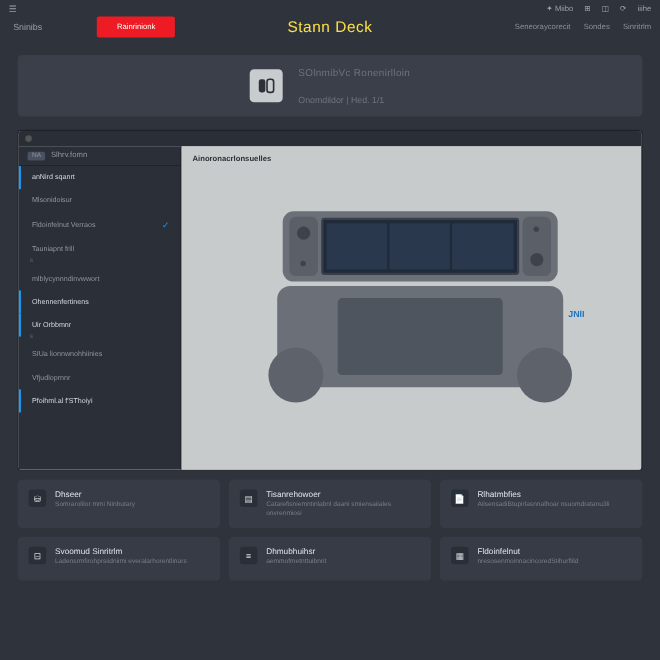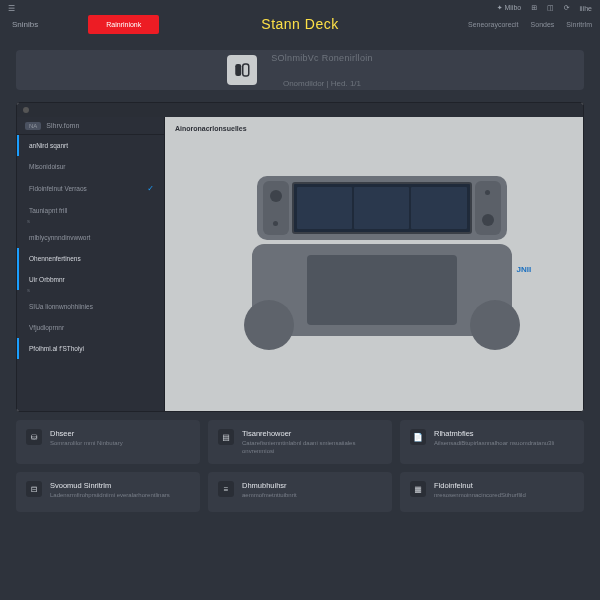--- a/index.html
+++ b/index.html
@@ -9,25 +9,25 @@
 .topbar-right { display:flex; gap:10px; align-items:center; font-size:7px; color:#9aa0aa; }
 .topbar-right span { cursor:pointer; }
 
 .header { display:flex; align-items:center; padding:4px 8px 22px 8px; height:34px; }
 .nav-left { display:flex; align-items:center; gap:8px; }
 .nav-tab { font-size:8px; color:#9aa0aa; padding:2px 4px; }
 .cta-btn { background:#ed1c24; color:#fff; font-size:7px; padding:6px 18px; border:none; border-radius:2px; margin-left:46px; cursor:pointer; }
 .page-title { position:absolute; left:50%; transform:translateX(-50%); font-size:14px; color:#fde047; letter-spacing:0.5px; }
 .header-right { margin-left:auto; display:flex; gap:12px; font-size:7px; color:#8a909a; }
 
-.banner { margin:0 16px; height:40px; background:#3a3f4a; border-radius:4px; display:flex; align-items:center; justify-content:center; gap:14px; }
+.banner { margin:0 16px; height:56px; background:#3a3f4a; border-radius:4px; display:flex; align-items:center; justify-content:center; gap:14px; }
 .banner-icon { width:30px; height:30px; background:#c9ccce; border-radius:4px; display:flex; align-items:center; justify-content:center; }
 .banner-icon svg { width:18px; height:18px; }
 .banner-text .line1 { font-size:9px; color:#6e747d; letter-spacing:0.3px; }
-.banner-text .line2 { font-size:8px; color:#6e747d; margin-top:16px;text-align:center; }
+.banner-text .line2 { font-size:8px; color:#6e747d; margin-top:16px; }
 
 .main-panel { margin:12px 16px 8px 16px; height:310px; background:#c9ccce; border-radius:3px; position:relative; overflow:hidden; border:1px solid #1f2229; }
 .main-titlebar { height:14px; background:#2a2e36; display:flex; align-items:center; padding:0 6px; gap:4px; }
 .tb-dot { width:6px; height:6px; border-radius:50%; background:#555; }
 .main-body { display:flex; height:calc(100% - 14px); }
 
 .sidebar { width:148px; background:#2b2f38; border-right:1px solid #1e2128; display:flex; flex-direction:column; }
 .sidebar-header { height:18px; padding:4px 8px; font-size:7px; color:#8f949e; display:flex; align-items:center; gap:5px; border-bottom:1px solid rgba(0,0,0,.25);}
 .badge { background:#4a5160; padding:1px 4px; border-radius:2px; font-size:6px; }
 .sidebar-item { padding:7px 10px; font-size:6.5px; color:#8f949e; border-left:2px solid transparent; display:flex; align-items:center; justify-content:space-between; cursor:pointer; }

